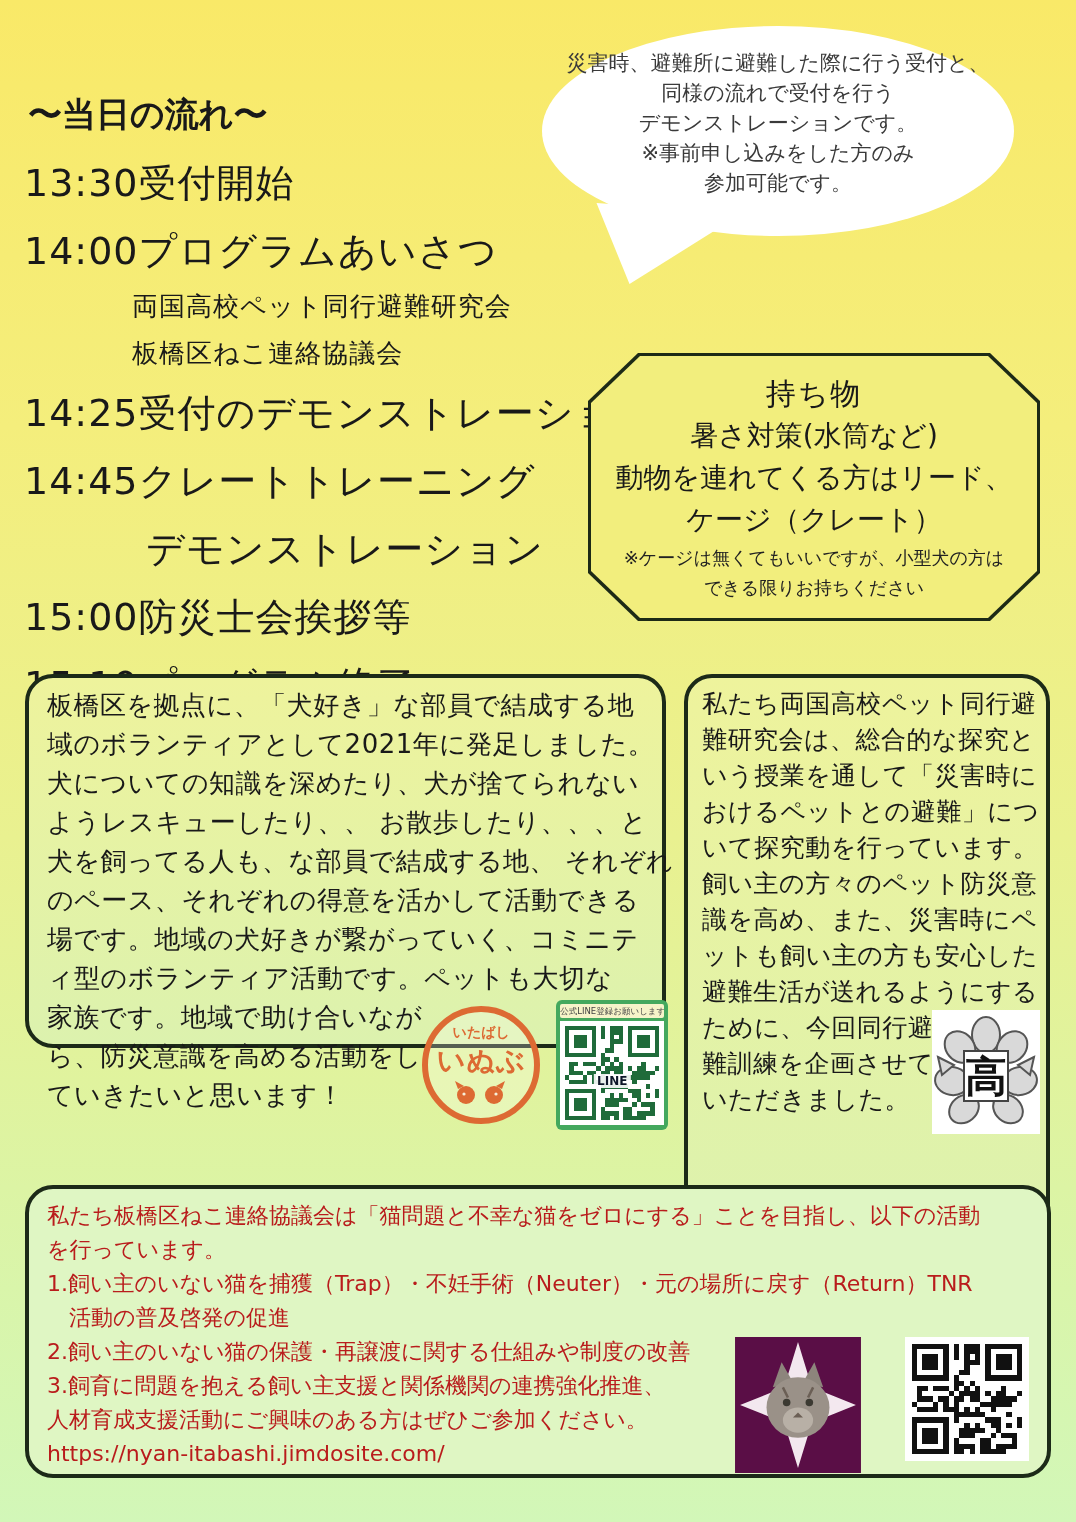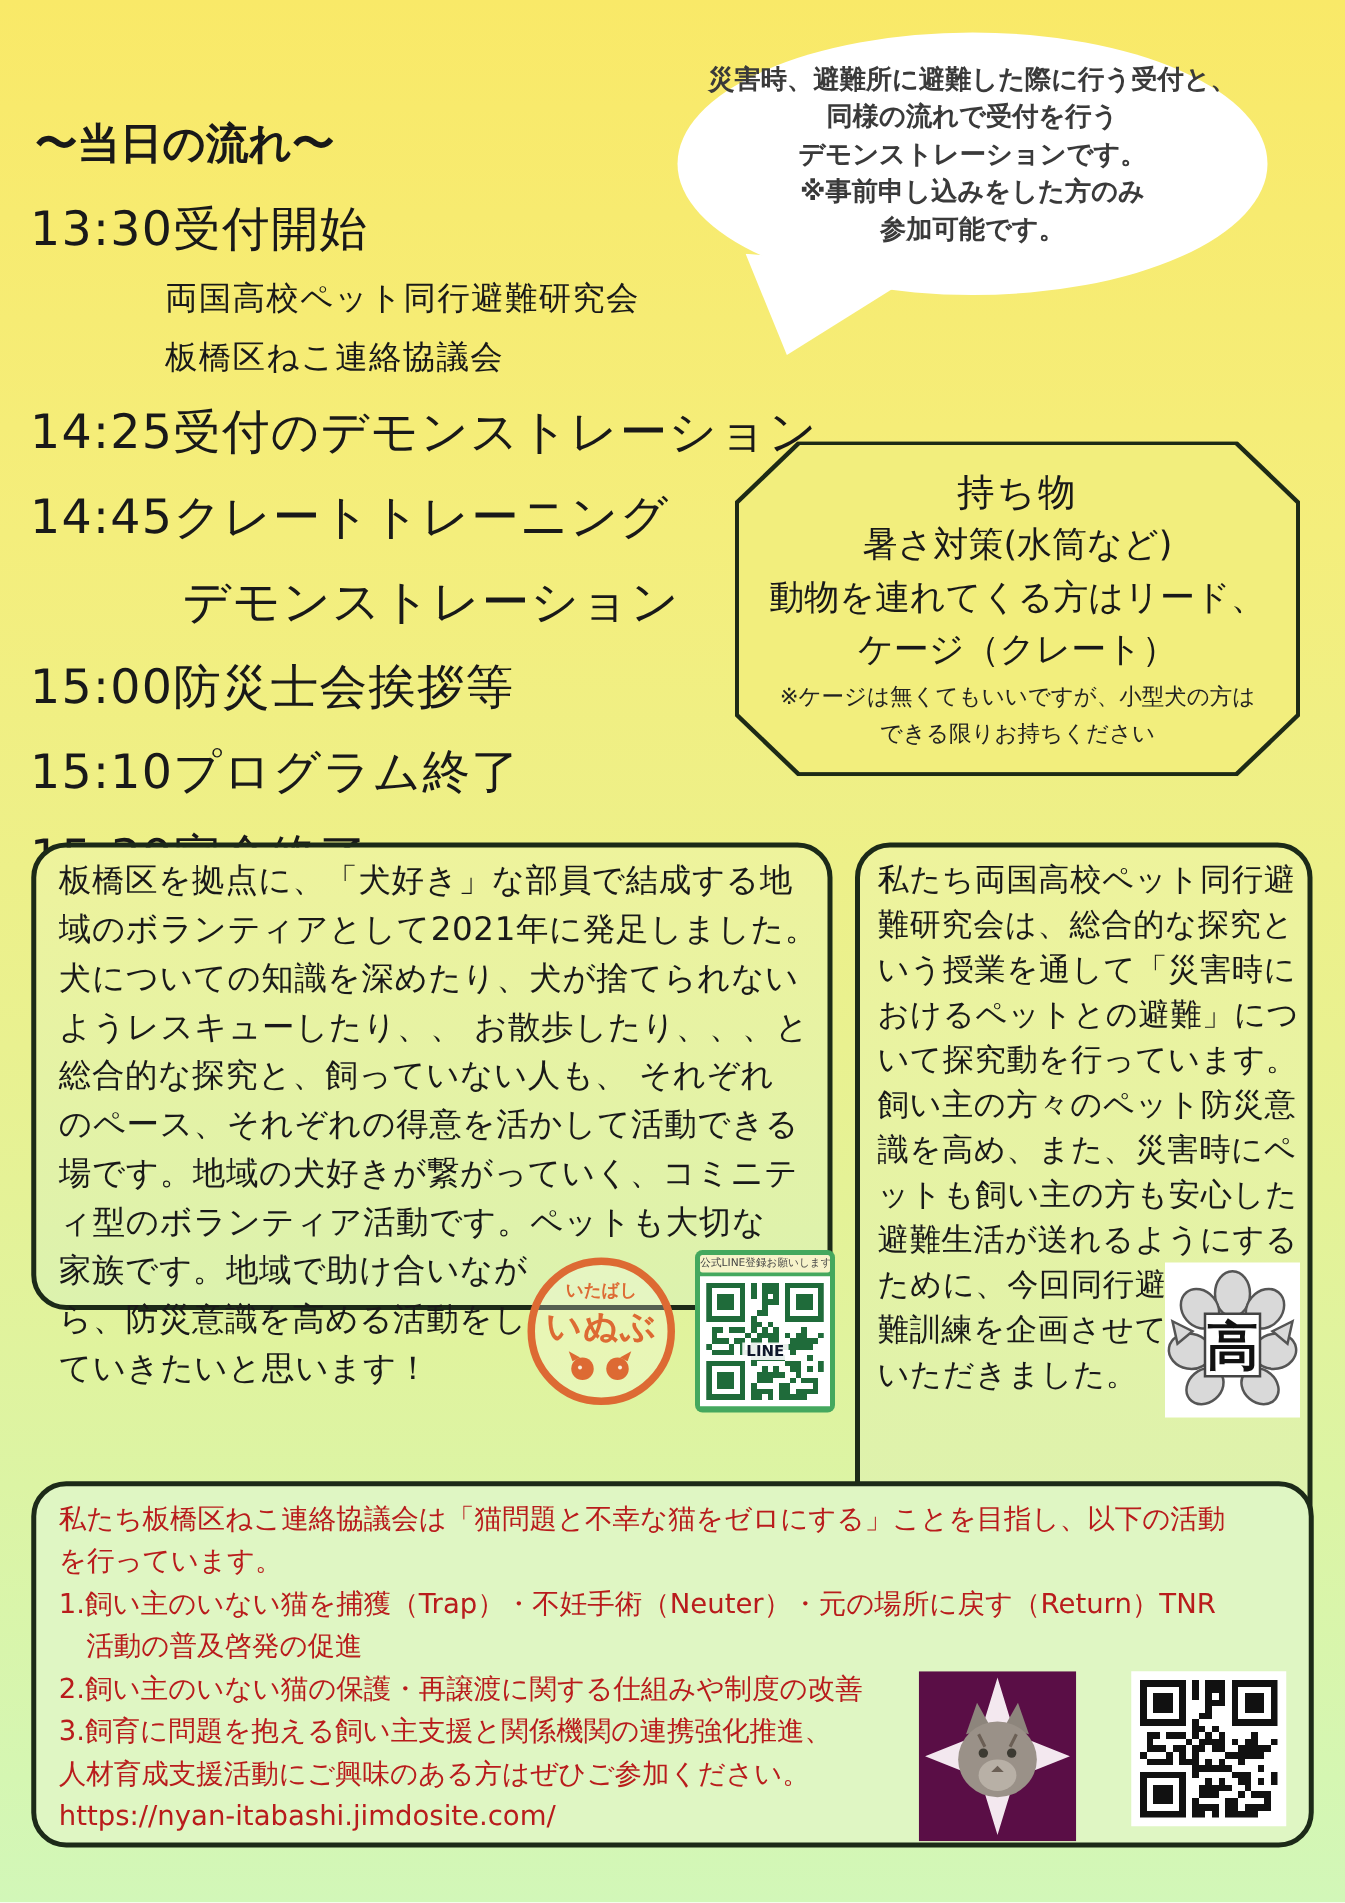--- a/index.html
+++ b/index.html
@@ -9,21 +9,21 @@
 
   
   .schedule{position:absolute;left:24px;top:92px;width:660px;white-space:nowrap;}
   .sch-title{font-size:34px;font-weight:bold;margin:0 0 20px 4px;font-family:Liberation Mono, monospace;}
   .s-main{font-size:38px;margin-top:17px;letter-spacing:1px;}
   .s-sub{font-size:26px;margin-top:12px;padding-left:108px;letter-spacing:1px;}
   .s-indent{padding-left:122px;}
 
   
   .bubble{position:absolute;left:542px;top:26px;width:472px;height:210px;background:#ffffff;
-          border-radius:50%;text-align:center;padding-top:22px;box-sizing:border-box;font-weight:bold;}
+          border-radius:50%;text-align:center;padding-top:22px;box-sizing:border-box;}
   .bubble p{margin:0;font-size:21px;line-height:30px;color:#3a3a3a;white-space:nowrap;}
   .bubble-tail{position:absolute;left:592px;top:196px;width:150px;height:88px;background:#ffffff;
           clip-path:polygon(3% 8%,100% 20%,25% 100%);}
 
   
   .belongings{position:absolute;left:588px;top:353px;width:452px;height:268px;background:#1d2a16;
           clip-path:polygon(50px 0,calc(100% - 50px) 0,100% 48px,100% calc(100% - 48px),
           calc(100% - 50px) 100%,50px 100%,0 calc(100% - 48px),0 48px);}
   .belongings-inner{position:absolute;inset:3px;background:#f2ee7d;text-align:center;
           clip-path:polygon(49px 0,calc(100% - 49px) 0,100% 47px,100% calc(100% - 47px),
@@ -76,20 +76,21 @@
   .site-qr{width:124px;height:124px;background:#ffffff;padding:7px;box-sizing:border-box;}
 </style>
 </head>
 <body>
 
 <div class="page">
 
   <section class="schedule">
     <h1 class="sch-title">〜当日の流れ〜</h1>
     <div class="s-main">13:30受付開始</div>
+    <div class="s-main">14:00プログラムあいさつ</div>
     <div class="s-sub">両国高校ペット同行避難研究会</div>
     <div class="s-sub">板橋区ねこ連絡協議会</div>
     <div class="s-main">14:25受付のデモンストレーション</div>
     <div class="s-main">14:45クレートトレーニング</div>
     <div class="s-main s-indent">デモンストレーション</div>
     <div class="s-main">15:00防災士会挨拶等</div>
     <div class="s-main">15:10プログラム終了</div>
     <div class="s-main">15:30完全終了</div>
   </section>
 
@@ -111,21 +112,21 @@
       <div class="bel-note">※ケージは無くてもいいですが、小型犬の方は</div>
       <div class="bel-note">できる限りお持ちください</div>
     </div>
   </div>
 
   <div class="rbox inubu-box">
     <div class="line">板橋区を拠点に、「犬好き」な部員で結成する地</div>
     <div class="line">域のボランティアとして2021年に発足しました。</div>
     <div class="line">犬についての知識を深めたり、犬が捨てられない</div>
     <div class="line">ようレスキューしたり、、 お散歩したり、、、と</div>
-    <div class="line">総合的な探究と、飼っていない人も、 それぞれ</div>
+    <div class="line">犬を飼ってる人も、な部員で結成する地、 それぞれ</div>
     <div class="line">のペース、それぞれの得意を活かして活動できる</div>
     <div class="line">場です。地域の犬好きが繋がっていく、コミニテ</div>
     <div class="line">ィ型のボランティア活動です。ペットも大切な</div>
     <div class="wrap-row">
       <div class="wrap-col">
         <div class="line">家族です。地域で助け合いなが</div>
         <div class="line">ら、防災意識を高める活動をし</div>
         <div class="line">ていきたいと思います！</div>
       </div>
       <div class="logo-strip">

